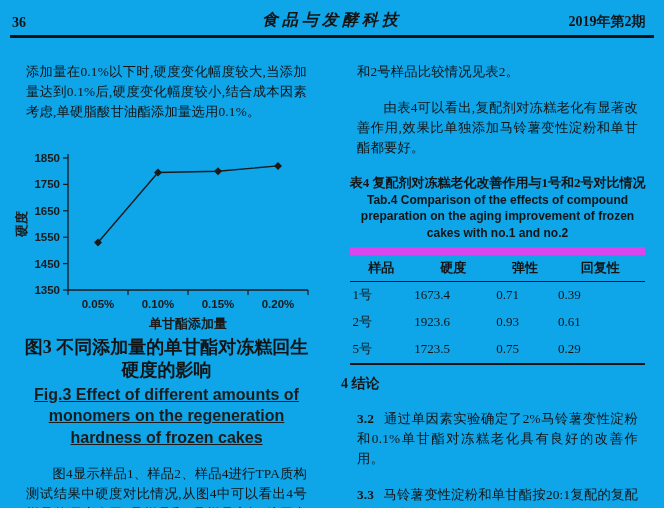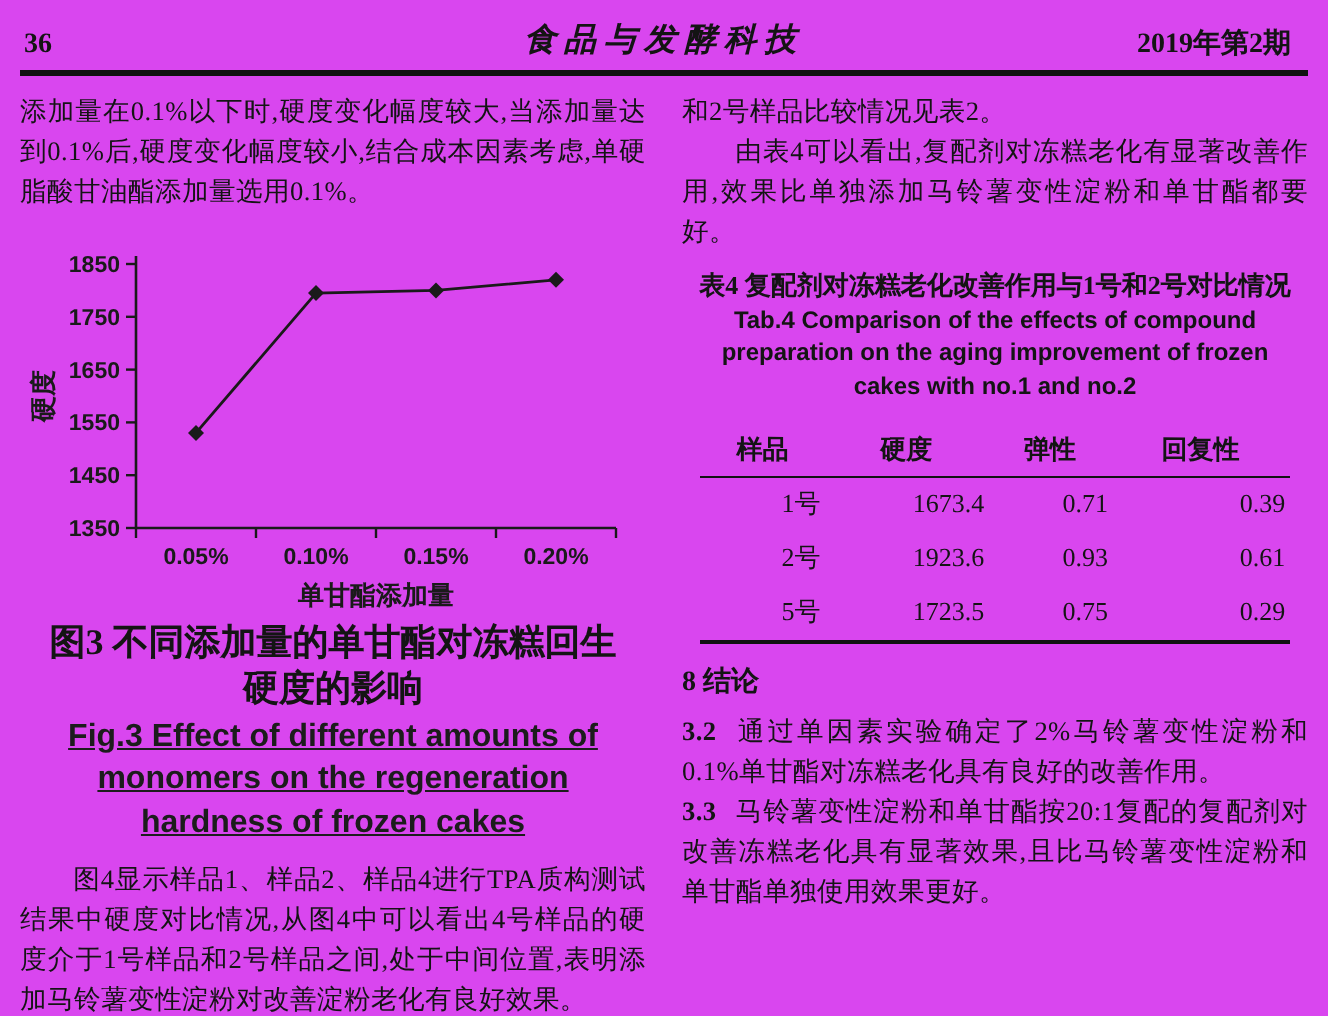--- a/index.html
+++ b/index.html
@@ -1,34 +1,34 @@
 <!DOCTYPE html>
 <html><head>
 <meta charset="utf-8">
 <style>
   html,body{margin:0;padding:0;background:#e8e8e4;}
   .page{
-    width:664px;height:508px;background:#d946ef;color:#141414;
+    width:664px;height:508px;background:#0ea5e9;color:#141414;
     font-family:"Liberation Serif","DejaVu Serif",serif;
     box-sizing:border-box;padding:8px 10px 0 10px;overflow:hidden;
     position:relative;
   }
   
   .hdr{
     display:flex;align-items:flex-end;justify-content:space-between;
     border-bottom:3px solid #111;padding:2px 2px 4px 2px;margin-bottom:8px;
   }
   .hdr .pageno{font-size:14px;font-weight:bold;width:90px;}
   .hdr .jtitle{font-size:16px;font-weight:bold;letter-spacing:4px;text-align:center;flex:1;font-style:italic;}
   .hdr .issue{font-size:14px;font-weight:bold;width:90px;text-align:center;white-space:nowrap;}
   
   .cols{display:flex;gap:18px;}
   .col{flex:1;min-width:0;}
   p.body-text{
-    margin:0;font-size:13.3px;line-height:1.5;text-align:justify;
+    margin:16px;font-size:13.3px;line-height:1.5;text-align:justify;
     letter-spacing:0.2px;
   }
   p.indent{text-indent:2em;}
   .item-num{font-weight:bold;margin-right:0.7em;}
   
   .fig-wrap{margin:6px 0 2px 0;}
   .fig-wrap svg{display:block;}
   .cap-zh{font-size:18px;font-weight:bold;text-align:center;margin:2px 6px 1px 6px;line-height:1.3;}
   .cap-en{
     font-family:"Liberation Sans","DejaVu Sans",sans-serif;
@@ -36,27 +36,27 @@
     margin:0 14px 8px 14px;color:#1c1c1c;text-decoration:underline;
   }
   
   .tbl-caption-zh{font-size:13px;font-weight:bold;text-align:center;margin:8px 0 1px 0;line-height:1.35;}
   .tbl-caption-en{
     font-family:"Liberation Sans","DejaVu Sans",sans-serif;
     font-size:12px;font-weight:bold;text-align:center;line-height:1.35;margin:0 6px 6px 6px;
   }
   table.three-line{
     width:94%;margin:2px auto 10px auto;border-collapse:collapse;
-    border-top:5px solid #d946ef;border-bottom:2px solid #111;
+    border-top:8px solid #d946ef;border-bottom:2px solid #111;
     font-size:13px;
   }
   table.three-line th{
     font-weight:bold;border-bottom:1.4px solid #111;padding:4px 2px;text-align:center;
   }
-  table.three-line td{padding:4.5px 2px;text-align:right;}
+  table.three-line td{padding:4.5px 2px;text-align:left;}
   
   .sec-heading{font-size:14px;font-weight:bold;margin:4px 0 6px 0;}
   .sec-item{margin-bottom:2px;}
 </style>
 </head>
 <body>
 
 <div class="page">
 
   <div class="hdr">
@@ -142,19 +142,19 @@
           </tr>
           <tr>
             <td>5号</td>
             <td>1723.5</td>
             <td>0.75</td>
             <td>0.29</td>
           </tr>
         </tbody>
       </table>
 
-      <div class="sec-heading">8  结论</div>
+      <div class="sec-heading">4  结论</div>
 
       <p class="body-text sec-item"><span class="item-num">3.2</span><span>通过单因素实验确定了2%马铃薯变性淀粉和0.1%单甘酯对冻糕老化具有良好的改善作用。</span></p>
       <p class="body-text sec-item"><span class="item-num">3.3</span><span>马铃薯变性淀粉和单甘酯按20:1复配的复配剂对改善冻糕老化具有显著效果,且比马铃薯变性淀粉和单甘酯单独使用效果更好。</span></p>
     </div>
   </div>
 </div>
 
 </body></html>

